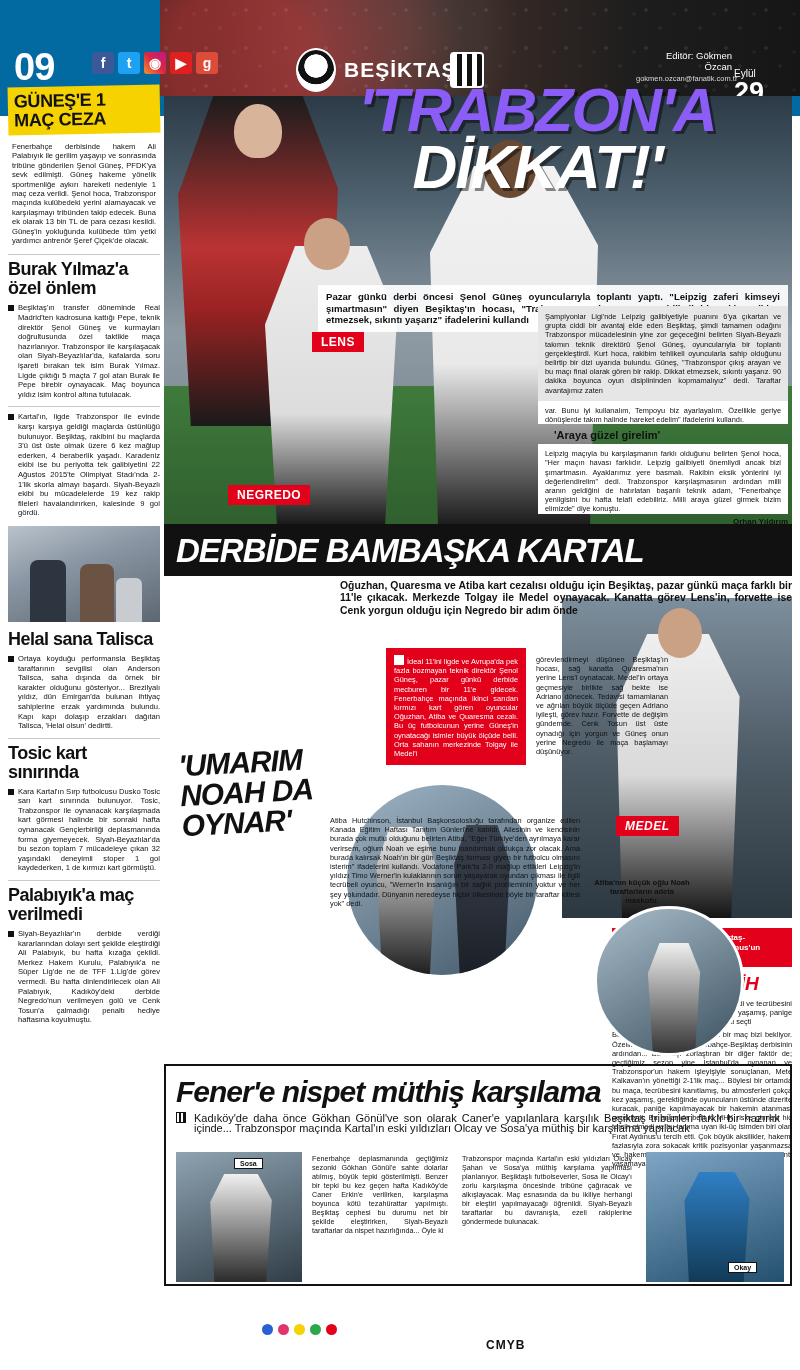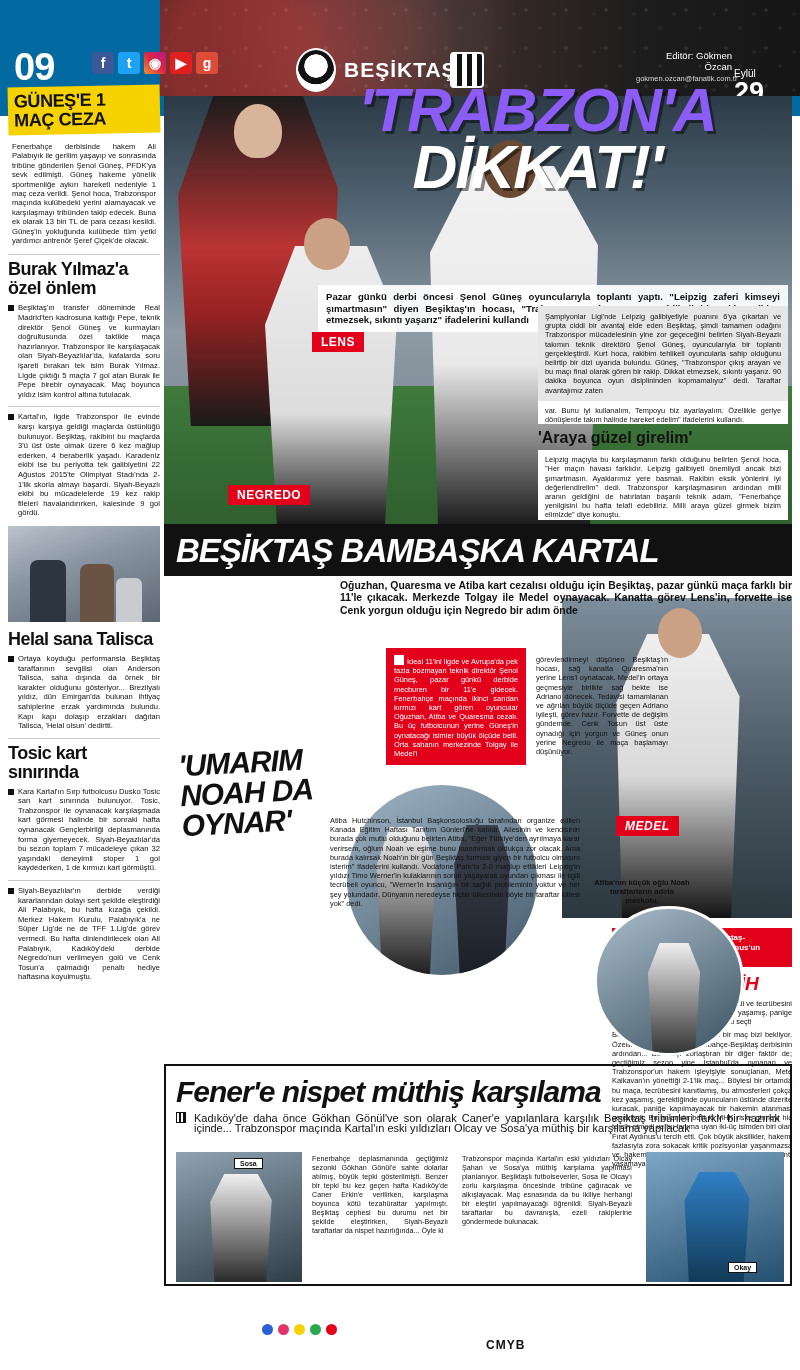--- a/index.html
+++ b/index.html
@@ -124,21 +124,21 @@
     font-weight:bold; text-align:justify;
   }
   .tag { position:absolute; background:#e2001a; color:#fff; font-size:12px; font-weight:bold; padding:3px 9px; z-index:7; letter-spacing:.5px; }
   .tag.lens { left:312px; top:332px; }
   .tag.negredo { left:228px; top:485px; }
 
   
   .side-col { position:absolute; left:538px; top:306px; width:250px; z-index:8; }
   .side-col .grey { background:#e6e6e6; padding:6px 7px; font-size:7.4px; line-height:9.2px; text-align:justify; }
   .side-col .whitec { padding:5px 7px 0; font-size:7.4px; line-height:9.2px; text-align:justify; background:#fff; }
-  .side-col .sub { font-size:16px; font-weight:bold; margin:5px 0 3px; }
+  .side-col .sub { font-size:11px; font-weight:bold; margin:5px 16px 3px; }
   .byline { text-align:right; font-weight:bold; font-size:8px; margin-top:3px; }
 
   
   .derbi-band { position:absolute; left:164px; top:524px; width:628px; height:52px; background:#111; z-index:9; }
   .derbi-band .txt { color:#fff; font-size:33px; font-weight:bold; font-style:italic; letter-spacing:-1px; padding:8px 0 0 12px; }
   .derbi-deck {
     position:absolute; left:340px; top:580px; width:452px; font-size:10.4px; line-height:12.4px; font-weight:bold; z-index:9; text-align:justify;
   }
 
   
@@ -260,21 +260,21 @@
 
   <div class="side-col">
     <div class="grey">Şampiyonlar Ligi'nde Leipzig galibiyetiyle puanını 6'ya çıkartan ve grupta ciddi bir avantaj elde eden Beşiktaş, şimdi tamamen odağını Trabzonspor mücadelesinin yine zor geçeceğini belirten Siyah-Beyazlı takımın teknik direktörü Şenol Güneş, oyuncularıyla bir toplantı gerçekleştirdi. Kurt hoca, rakibim tehlikeli oyuncularla sahip olduğunu belirtip bir dizi uyarıda bulundu. Güneş, "Trabzonspor çıkış arayan ve bu maçı final olarak gören bir rakip. Dikkat etmezsek, sıkıntı yaşarız. 90 dakika boyunca oyun disiplininden kopmamalıyız" dedi. Taraftar avantajımız zaten</div>
     <div class="whitec">var. Bunu iyi kullanalım, Tempoyu biz ayarlayalım. Özellikle geriye dönüşlerde takım halinde hareket edelim" ifadelerini kullandı.</div>
     <div class="sub">'Araya güzel girelim'</div>
     <div class="whitec">Leipzig maçıyla bu karşılaşmanın farklı olduğunu belirten Şenol hoca, "Her maçın havası farklıdır. Leipzig galibiyeti önemliydi ancak bizi şımartmasın. Ayaklarımız yere basmalı. Rakibin eksik yönlerini iyi değerlendirelim" dedi. Trabzonspor karşılaşmasının ardından milli aranın geldiğini de hatırlatan başarılı teknik adam, "Fenerbahçe yenilgisini bu hafta telafi edebiliriz. Milli araya güzel girmek bizim elimizde" diye konuştu.</div>
     <div class="byline">Orhan Yıldırım</div>
   </div>
 
   <div class="derbi-band">
-    <div class="txt">BEŞİKTAŞ BAMBAŞKA KARTAL</div>
+    <div class="txt">DERBİDE BAMBAŞKA KARTAL</div>
   </div>
   <div class="derbi-deck">Oğuzhan, Quaresma ve Atiba kart cezalısı olduğu için Beşiktaş, pazar günkü maça farklı bir 11'le çıkacak. Merkezde Tolgay ile Medel oynayacak. Kanatta görev Lens'in, forvette ise Cenk yorgun olduğu için Negredo bir adım önde</div>
 
   <div class="mid">
     <div class="photo-medel">
       <div class="pl"></div>
       <div class="hd"></div>
     </div>
 
     <div class="redbox">
@@ -340,20 +340,21 @@
     </div>
     <div class="hr-thin"></div>
 
     <div class="lhead">Tosic kart sınırında</div>
     <div class="lbody">
       <span class="bullet-sq"></span>
       <span>Kara Kartal'ın Sırp futbolcusu Dusko Tosic sarı kart sınırında bulunuyor. Tosic, Trabzonspor ile oynanacak karşılaşmada kart görmesi halinde bir sonraki hafta oynanacak Gençlerbirliği deplasmanında forma giyemeyecek. Siyah-Beyazlılar'da bu sezon toplam 7 mücadeleye çıkan 32 yaşındaki deneyimli stoper 1 gol kaydederken, 1 de kırmızı kart görmüştü.</span>
     </div>
     <div class="hr-thin"></div>
 
+    <div class="lhead">Palabıyık'a maç verilmedi</div>
     <div class="lbody">
       <span class="bullet-sq"></span>
       <span>Siyah-Beyazlılar'ın derbide verdiği kararlarından dolayı sert şekilde eleştirdiği Ali Palabıyık, bu hafta kızağa çekildi. Merkez Hakem Kurulu, Palabıyık'a ne Süper Lig'de ne de TFF 1.Lig'de görev vermedi. Bu hafta dinlendirilecek olan Ali Palabıyık, Kadıköy'deki derbide Negredo'nun verilmeyen golü ve Cenk Tosun'a çalmadığı penaltı hediye haftasına koyulmuştu.</span>
     </div>
   </div>
 
   <div class="bottom">
     <div class="bhead">Fener'e nispet müthiş karşılama</div>
     <div class="bdeck">
       <span class="bi"></span>

